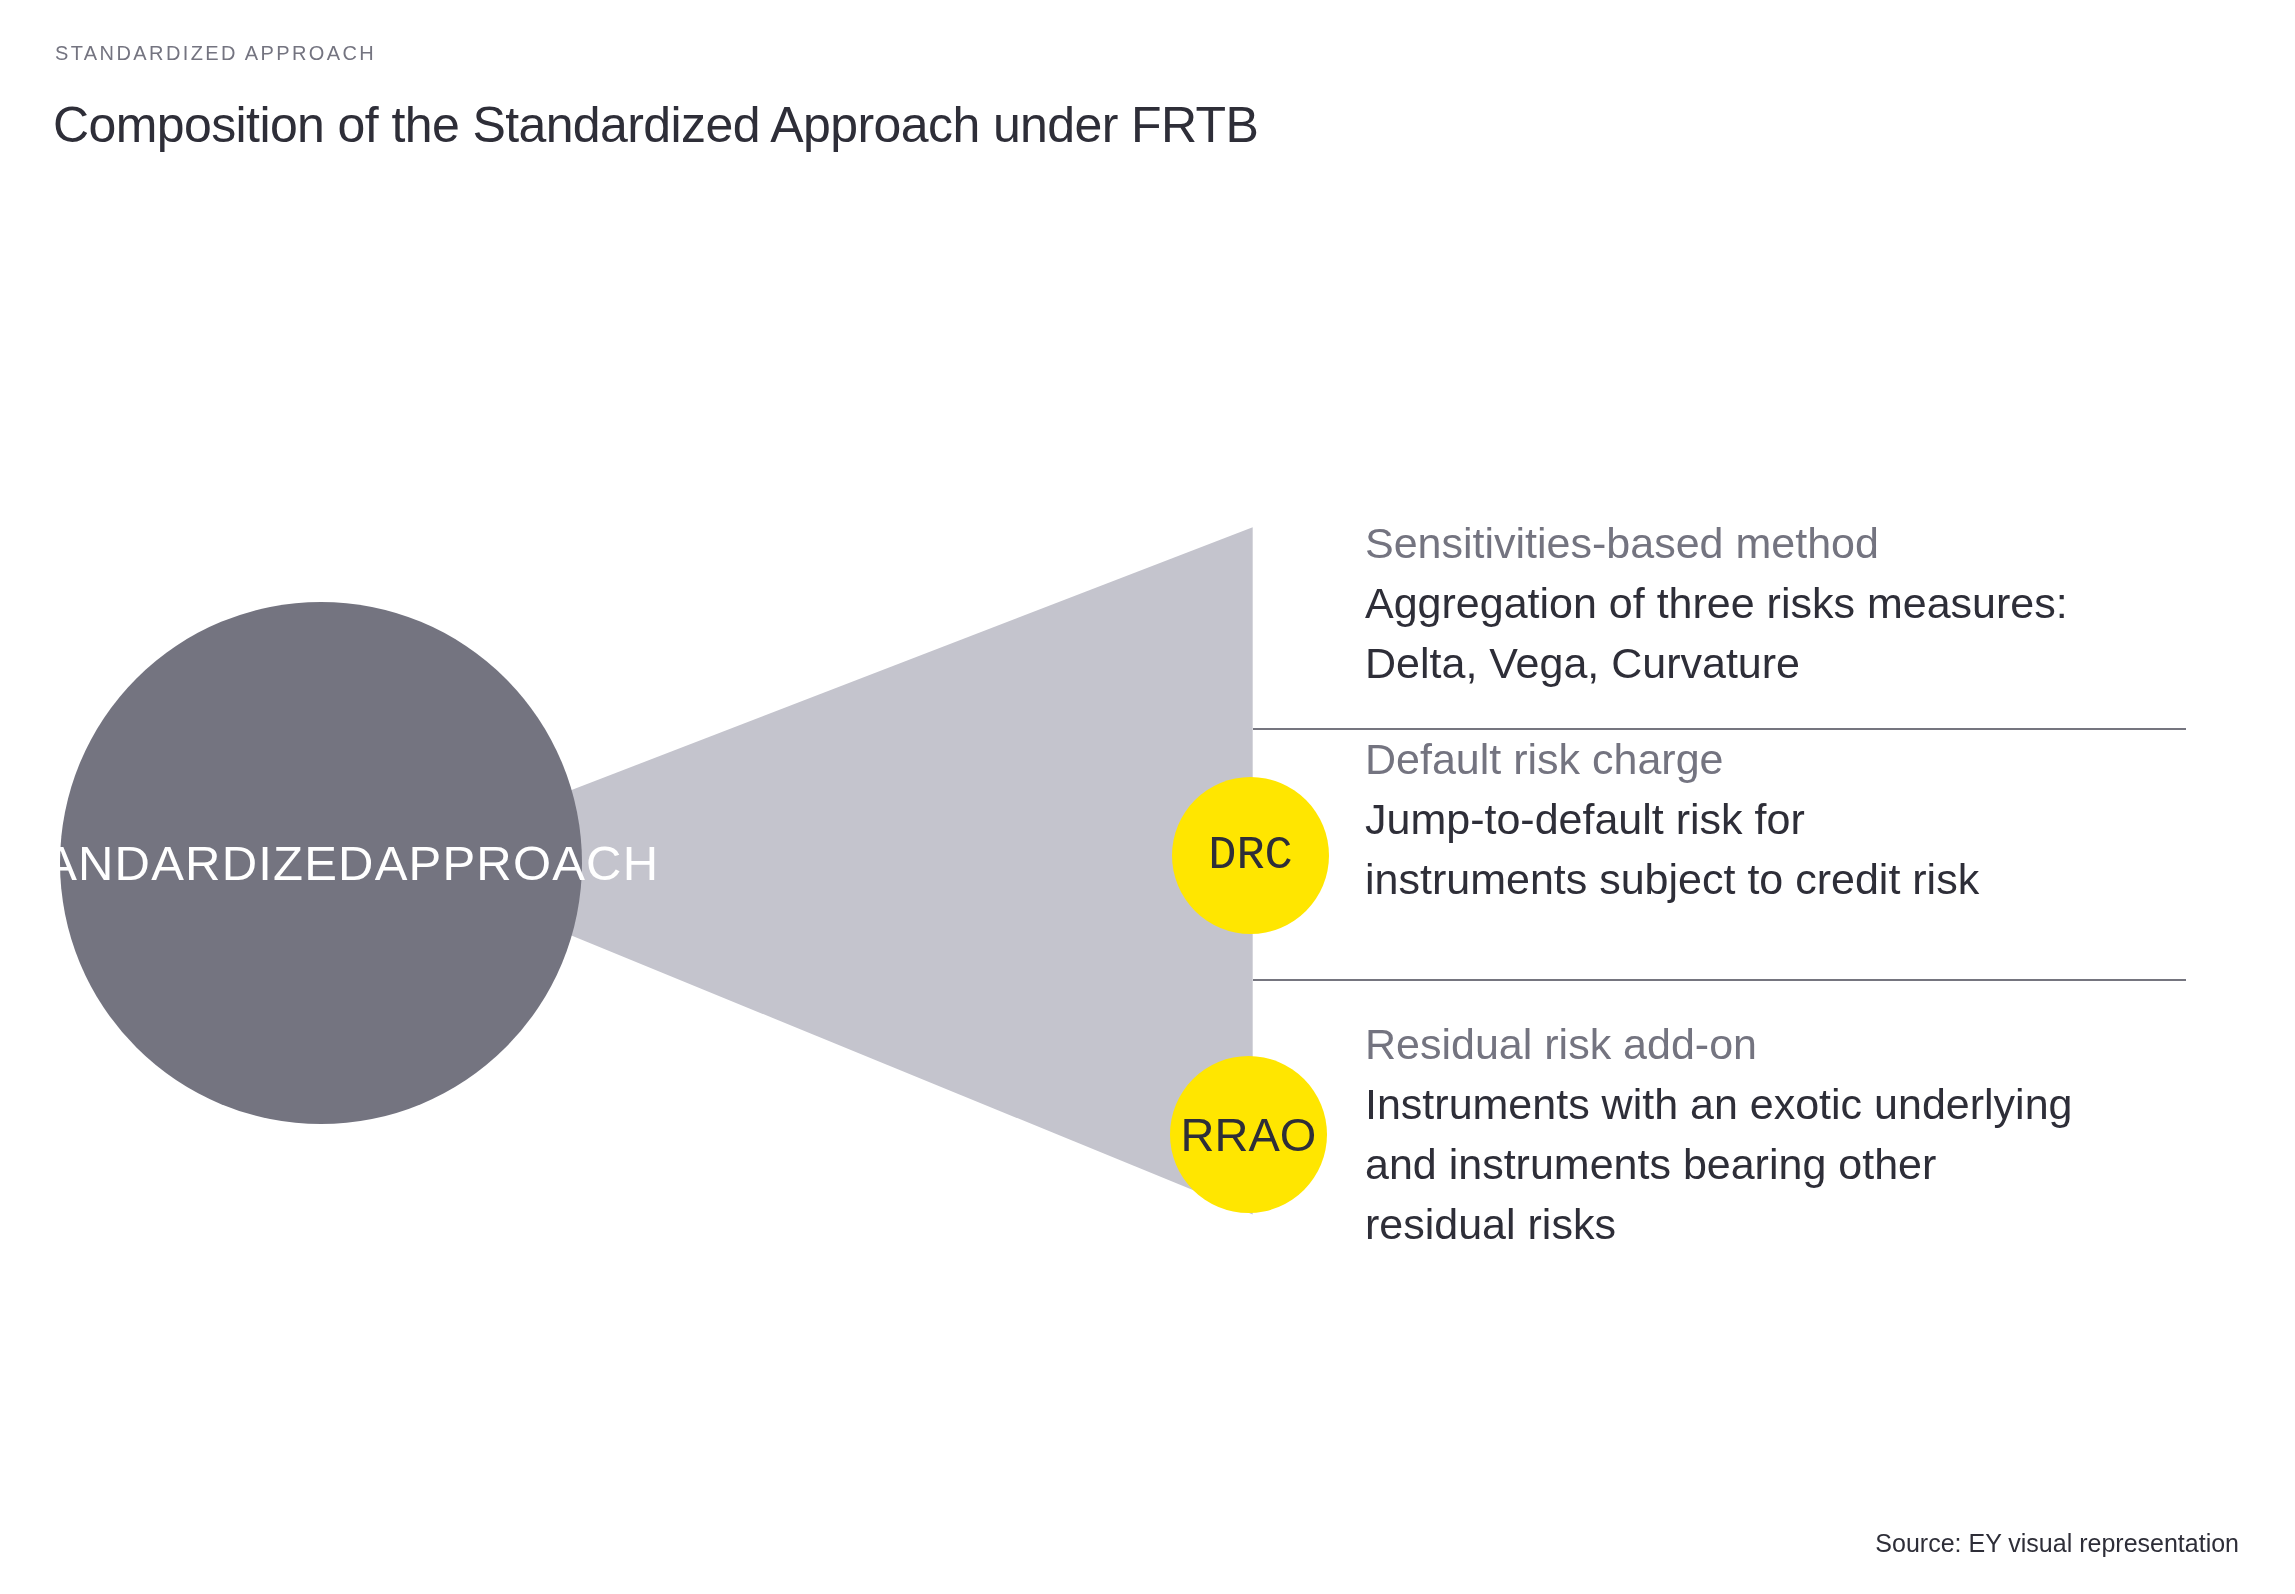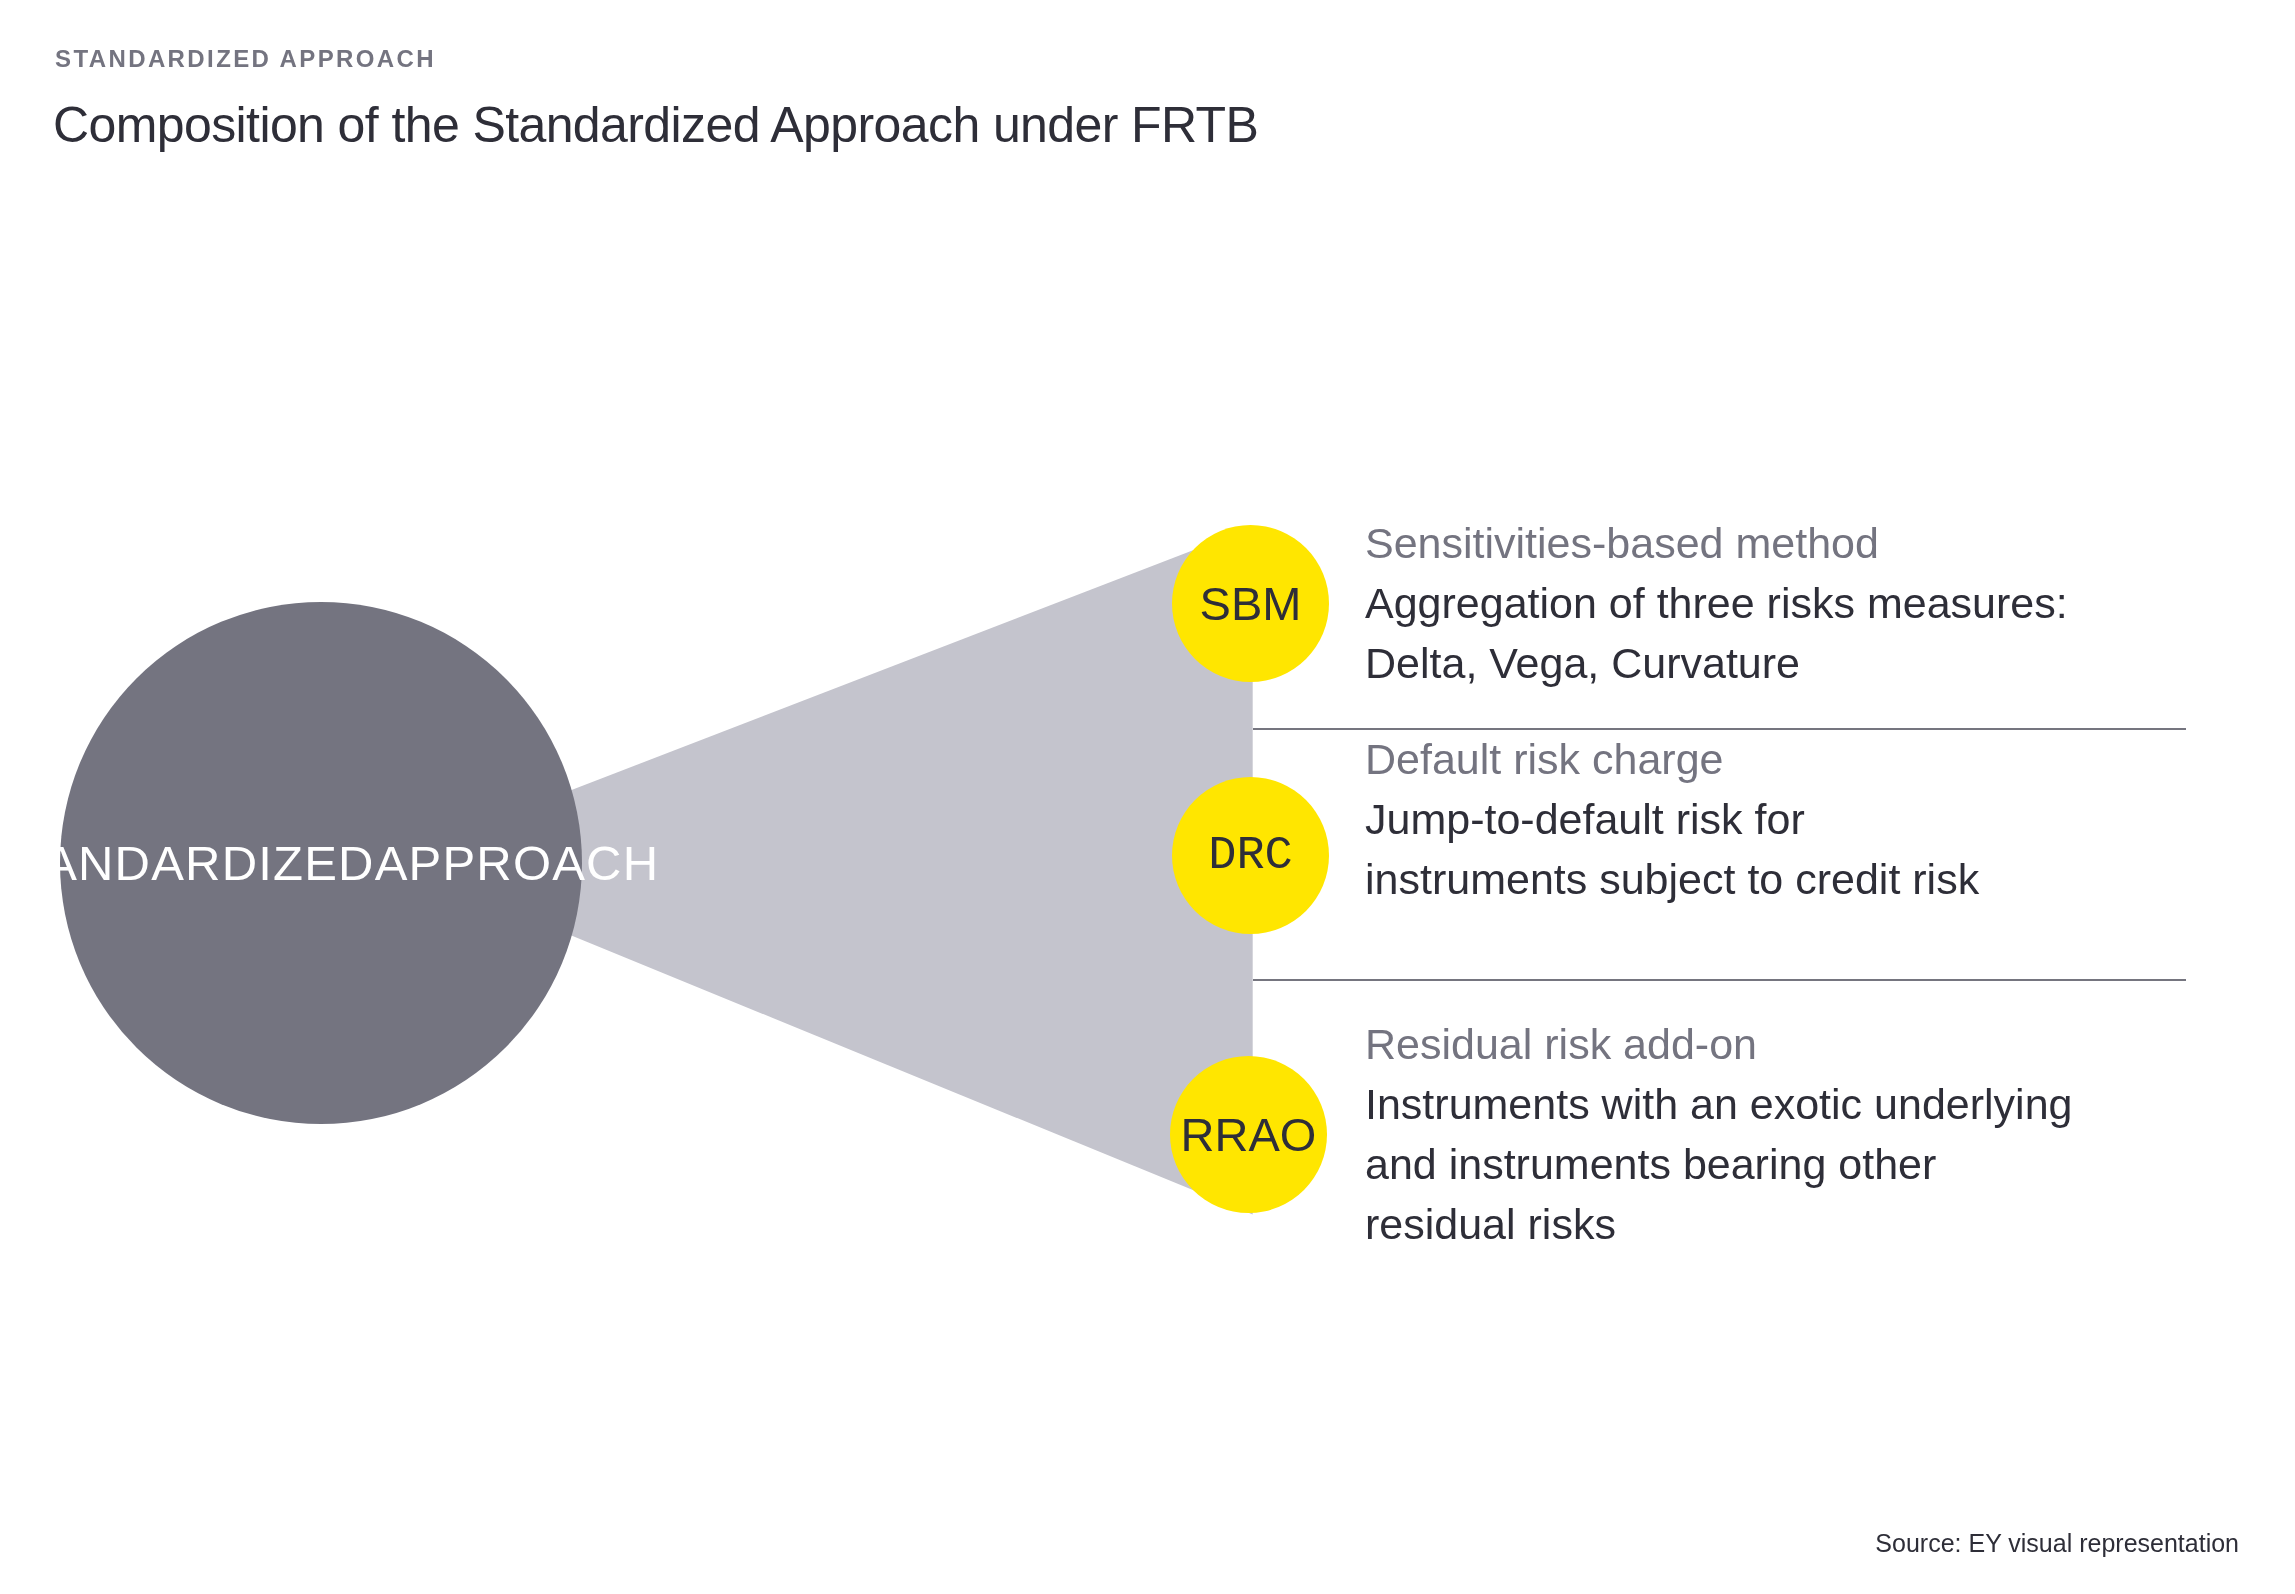--- a/index.html
+++ b/index.html
@@ -14,23 +14,23 @@
   #canvas{
     position:relative;
     width:2295px;height:1594px;
     background:var(--white);
     overflow:hidden;
     font-family:"Liberation Sans", sans-serif;
     color:var(--dark);
   }
   
   .eyebrow{
-    position:absolute;left:55px;top:49px;
-    font-size:24px;line-height:20.3px;
-    letter-spacing:2.4px;font-weight:700;
+    position:absolute;left:55px;top:43px;
+    font-size:20px;line-height:20.3px;
+    letter-spacing:2.4px;font-weight:400;
     color:var(--gray);
   }
   .title{
     position:absolute;left:53px;top:94px;
     font-size:50px;line-height:62px;
     letter-spacing:-0.6px;font-weight:400;
     color:var(--dark);
   }
   
   .funnel-layer{position:absolute;left:0;top:0;width:2295px;height:1594px;}
@@ -94,23 +94,20 @@
   </svg>
 
   <div class="divider d1"></div>
   <div class="divider d2"></div>
 
   <div class="root-circle">
     <span>STANDARDIZED</span>
     <span>APPROACH</span>
   </div>
 
-  <div class="node sbm">
-    <span>SBM</span>
-  </div>
   <div class="node drc">
     <span>DRC</span>
   </div>
   <div class="node rrao">
     <span>RRAO</span>
   </div>
 
   <div class="branch-text sbm">
     <span class="branch-heading">Sensitivities-based method</span>
     <span class="body-line">Aggregation of three risks measures:</span>

